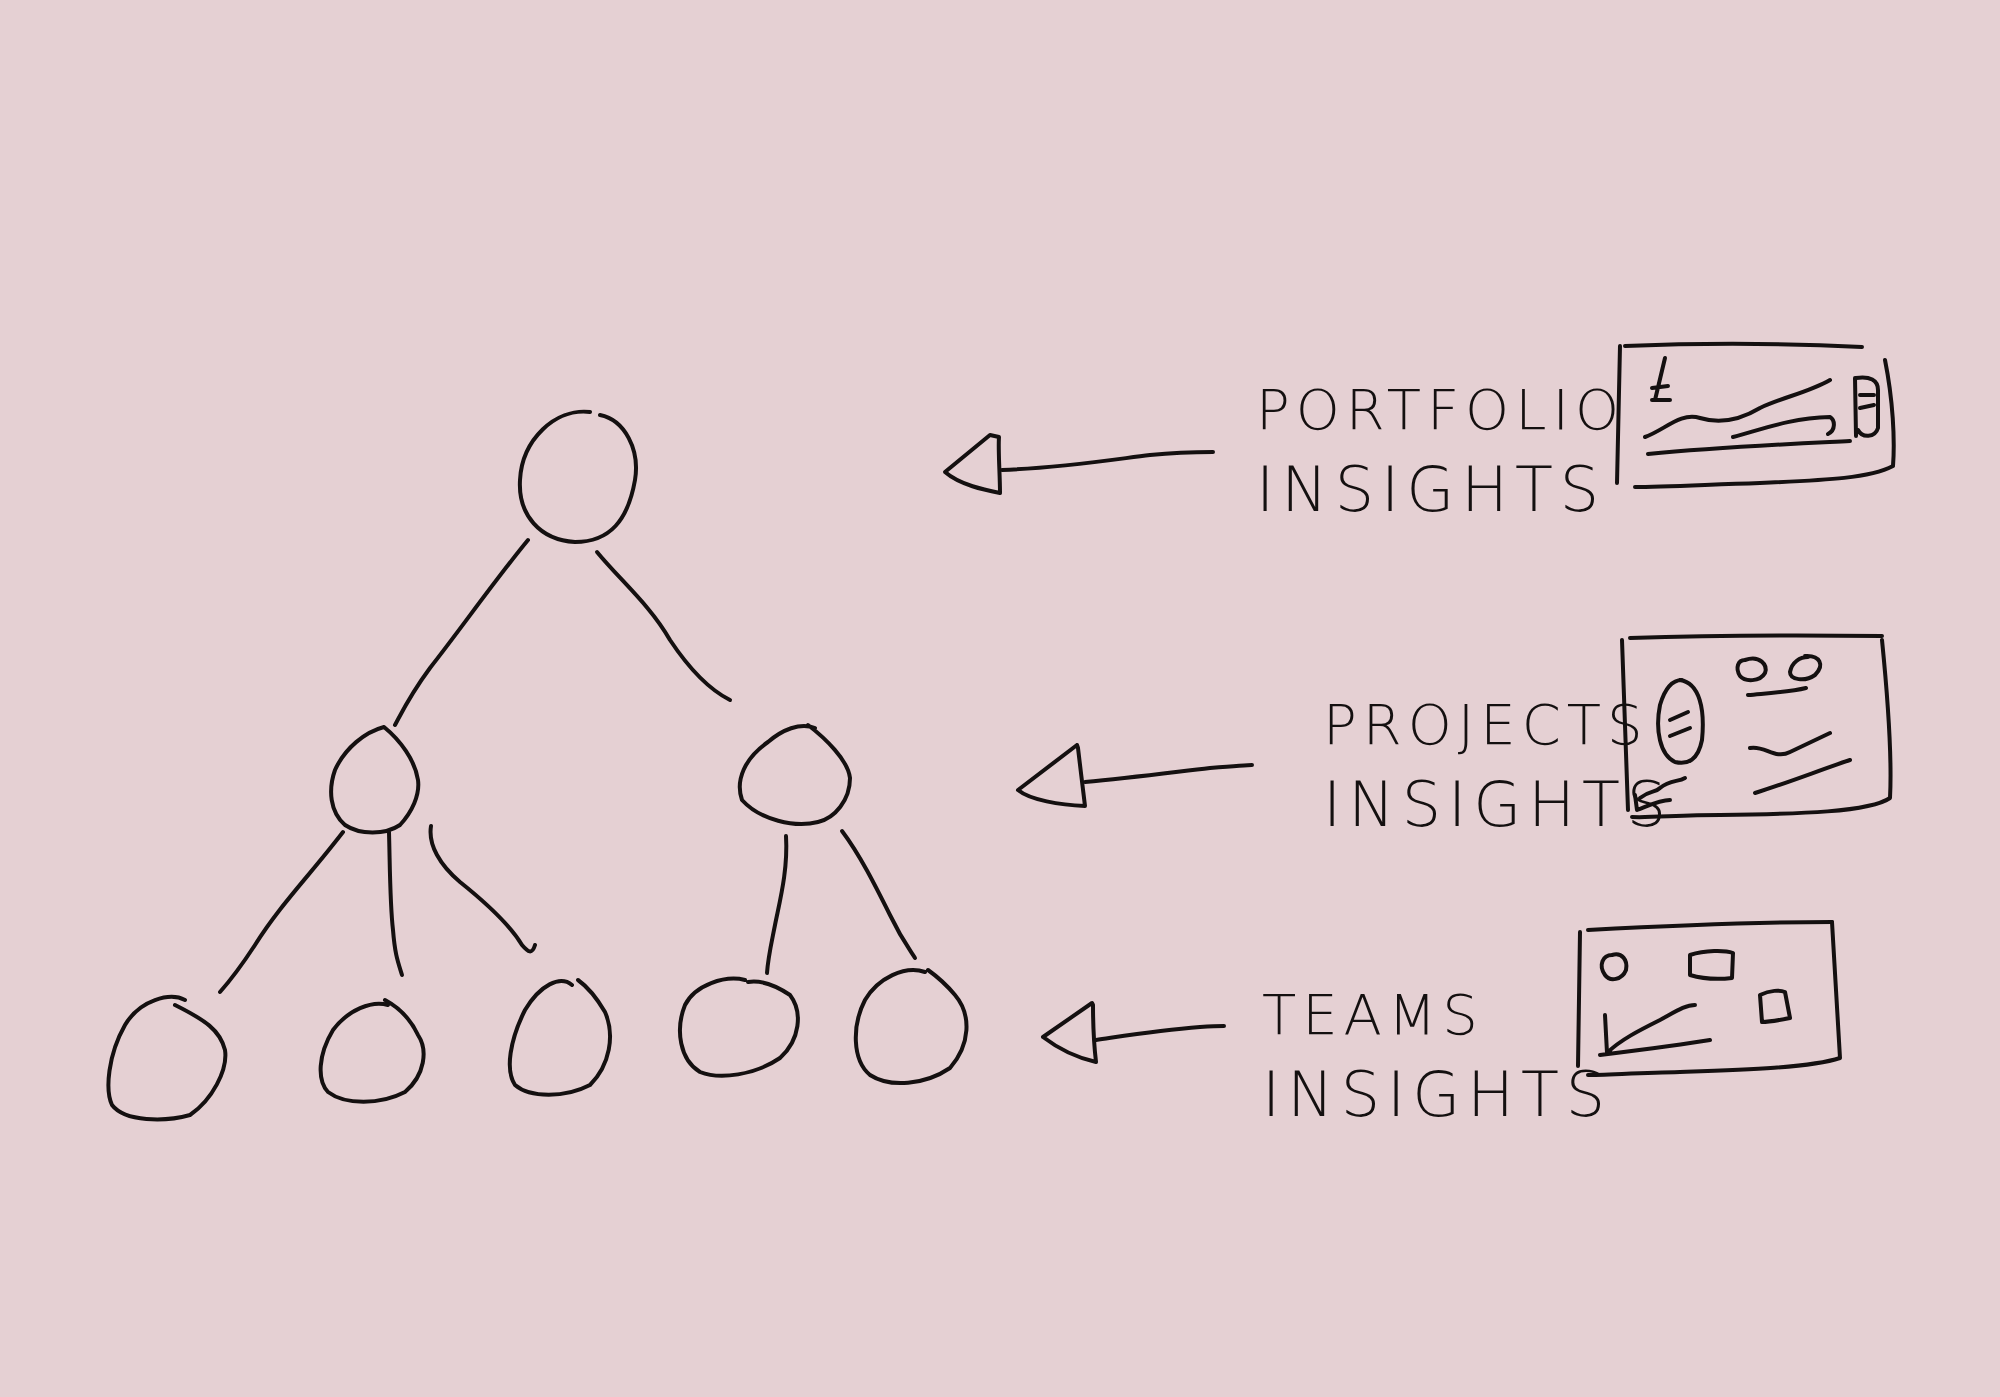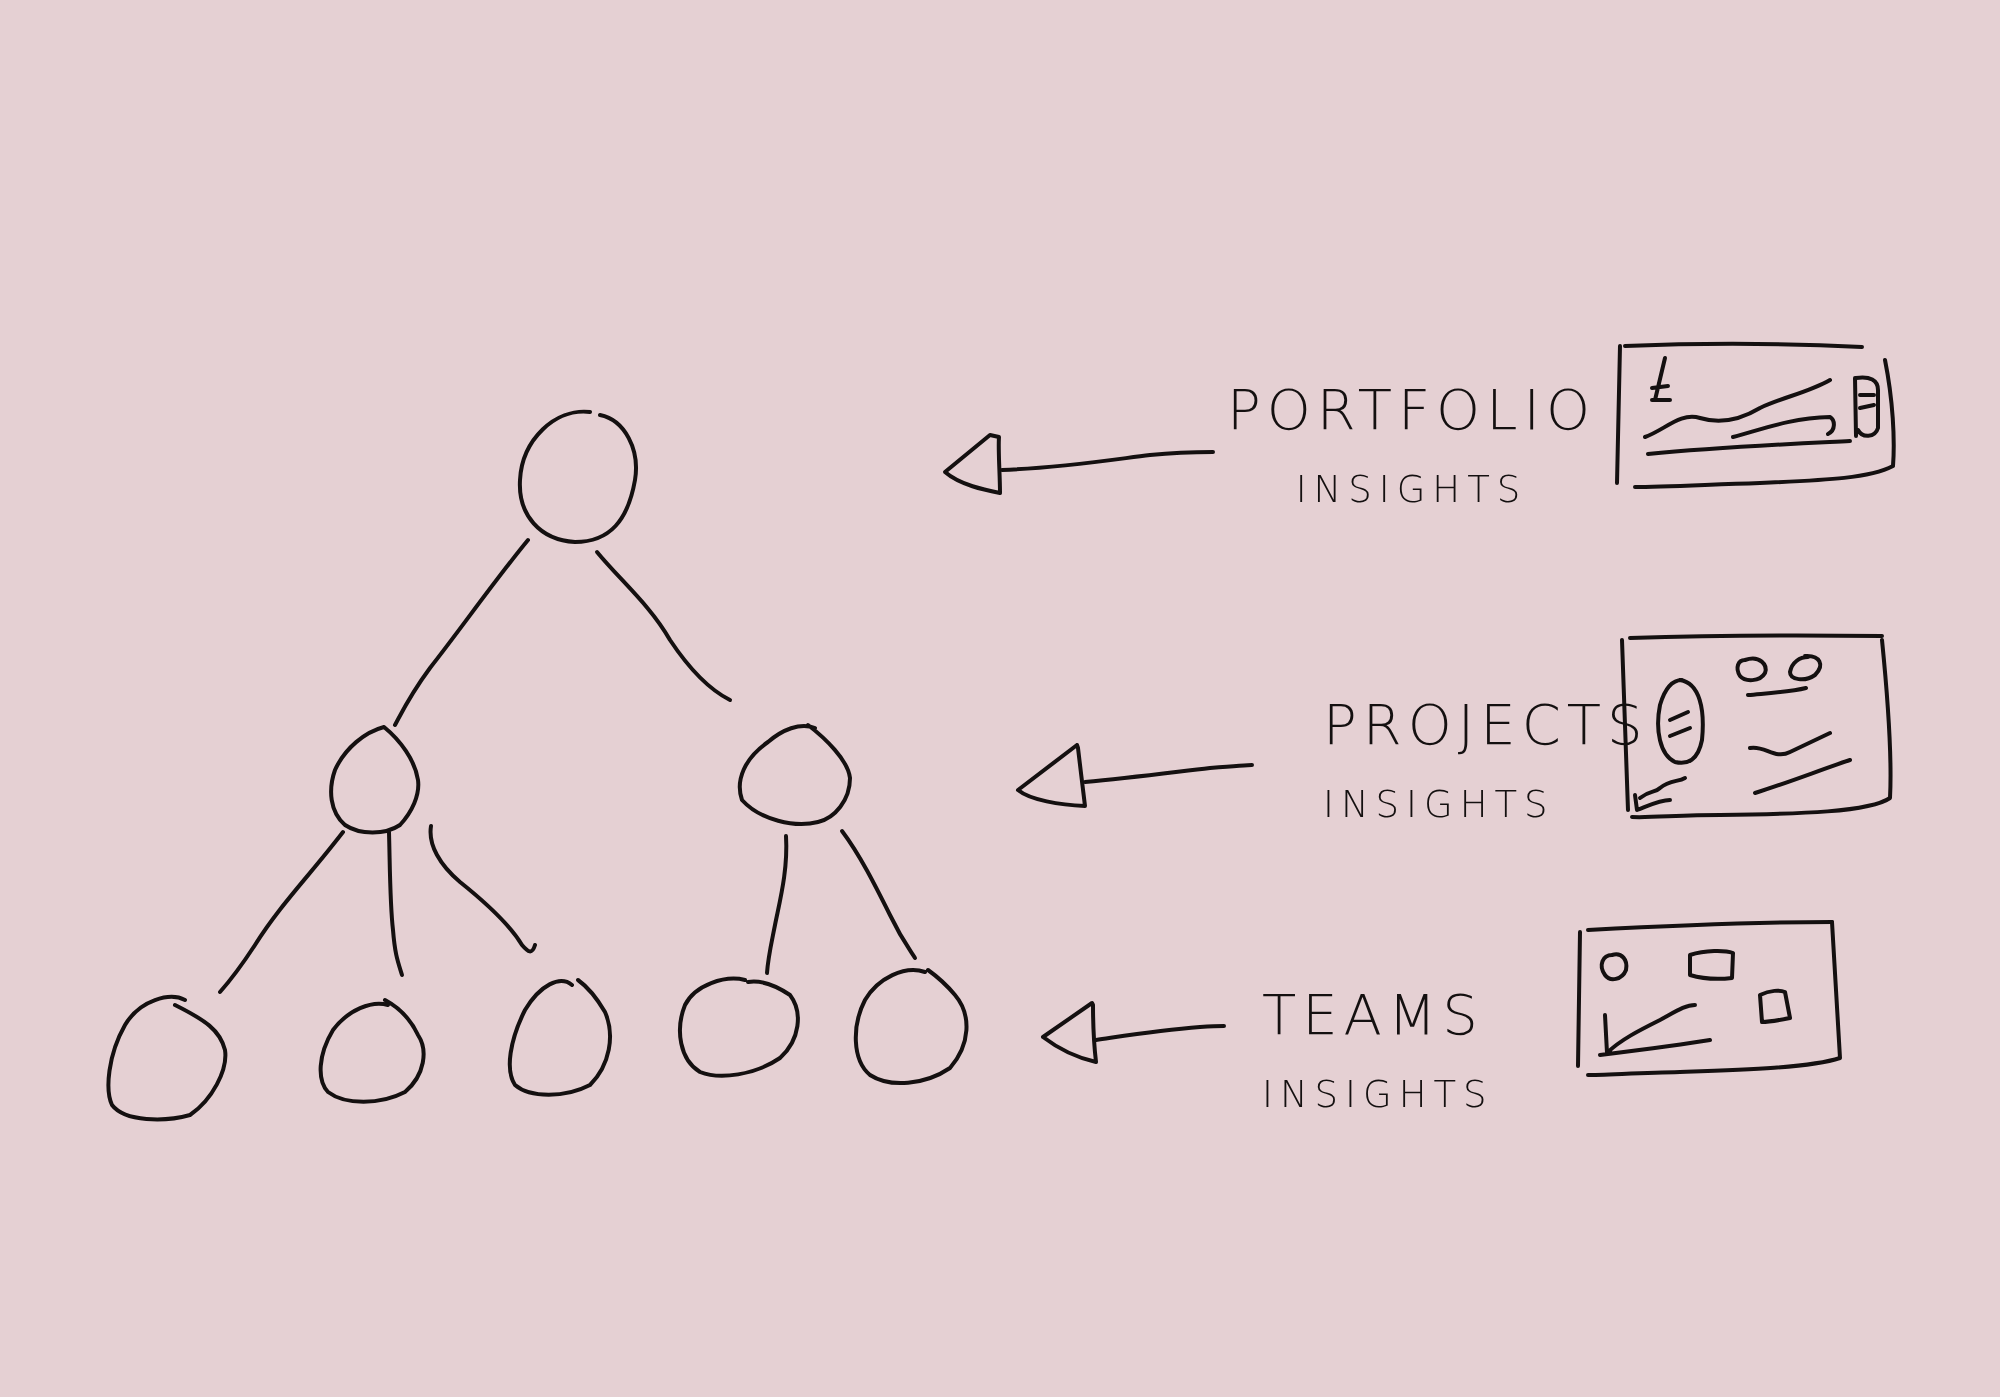--- a/index.html
+++ b/index.html
@@ -16,21 +16,21 @@
       font-family: "DejaVu Sans", sans-serif;
       font-weight: 300;
       color: #141010;
       font-size: 56px;
       letter-spacing: 6px;
       line-height: 80px;
       text-transform: uppercase;
       white-space: nowrap;
     }
     .label .l1 { display: block; }
-    .label .l2 { display: block; font-size: 37px; letter-spacing: 7px; }
+    .label .l2 { display: block; font-size: 62px; letter-spacing: 7px; }
   </style>
 </head>
 <body>
 
 <svg class="canvas" width="2000" height="1397" viewBox="0 0 2000 1397">
 
   <g>
 
     <path class="ink" d="M600,415 C625,420 640,450 635,480 C628,520 610,542 575,542 C540,540 518,515 520,480 C522,440 555,408 590,412"></path>
 
@@ -99,21 +99,21 @@
     <path class="ink" d="M1580,932 L1578,1066"></path>
     <path class="ink" d="M1588,930 C1680,925 1760,922 1832,922"></path>
     <path class="ink" d="M1832,922 C1835,980 1838,1030 1840,1058 C1810,1068 1740,1070 1680,1072 C1640,1073 1600,1075 1588,1075"></path>
     <path class="ink" d="M1612,955 C1622,952 1628,960 1626,970 C1622,980 1610,982 1605,975 C1598,965 1603,955 1612,955"></path>
     <path class="ink" d="M1690,955 C1705,950 1725,950 1733,953 L1732,978 C1715,980 1700,978 1690,975 Z"></path>
     <path class="ink" d="M1760,995 C1770,990 1780,990 1785,992 L1790,1018 C1780,1020 1770,1022 1762,1022 Z"></path>
     <path class="ink" d="M1605,1015 L1607,1053 C1620,1040 1640,1030 1660,1020 C1675,1012 1685,1005 1695,1005 M1600,1055 C1640,1050 1680,1045 1710,1040"></path>
   </g>
 </svg>
 
-<div class="label" style="left:1227px; top:370px;text-align:center;">
+<div class="label" style="left:1256px; top:370px;">
   <span class="l1">Portfolio</span>
   <span class="l2">Insights</span>
 </div>
 <div class="label" style="left:1283px; top:685px;margin-left:40px;">
   <span class="l1">Projects</span>
   <span class="l2">Insights</span>
 </div>
 <div class="label" style="left:1262px; top:975px;">
   <span class="l1">Teams</span>
   <span class="l2">Insights</span>

